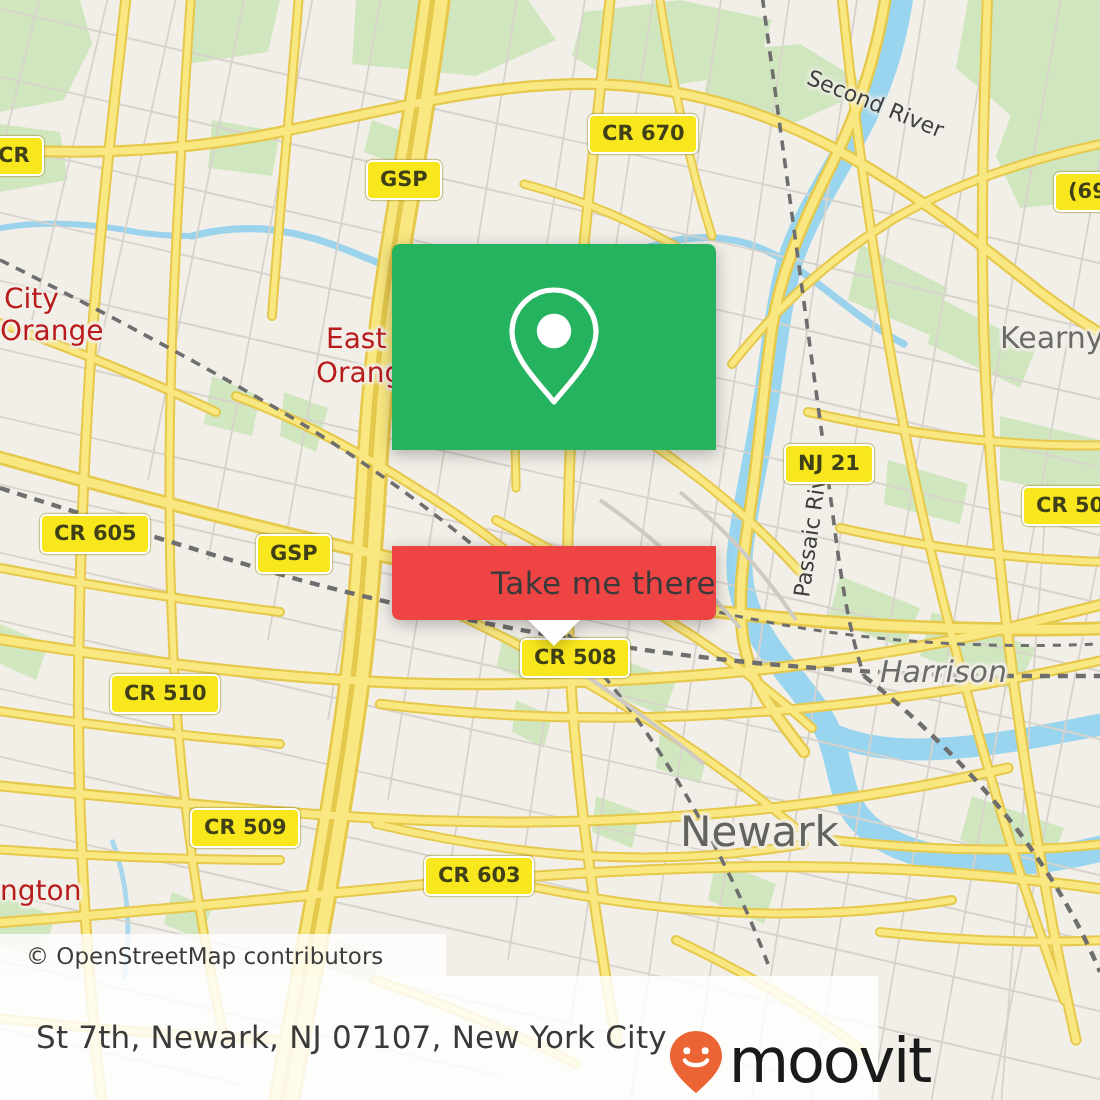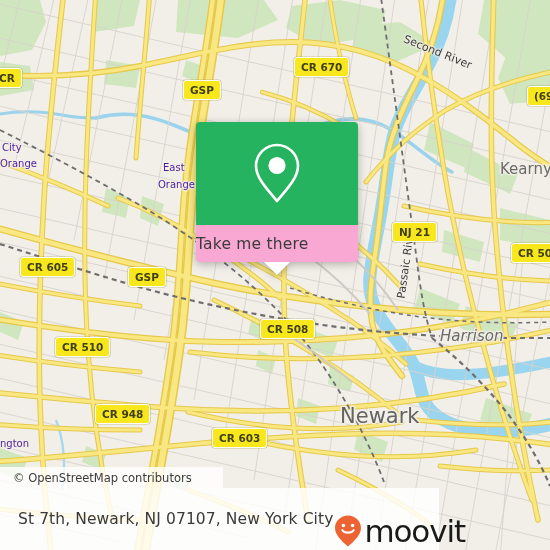--- a/index.html
+++ b/index.html
@@ -9,38 +9,38 @@
   
   #map{position:absolute;inset:0;background:#f2efe9;}
   #map svg{position:absolute;top:0;left:0;width:550px;height:550px;display:block;}
 
   .maplabel{position:absolute;white-space:nowrap;pointer-events:none;
     color:#6e6e6e;font-family:"DejaVu Sans","Liberation Sans",sans-serif;
     text-shadow:1px 0 1.5px #f2efe9,-1px 0 1.5px #f2efe9,0 1px 1.5px #f2efe9,0 -1px 1.5px #f2efe9,
                 1px 1px 1.5px #f2efe9,-1px -1px 1.5px #f2efe9,1px -1px 1.5px #f2efe9,-1px 1px 1.5px #f2efe9;}
   .city-lg{font-size:21px;color:#63635f;}
   .city-md{font-size:15px;color:#6b6b67;}
-  .city-sm{font-size:10px;color:#4c1d95;}
+  .city-sm{font-size:14px;color:#b91c1c;}
   .river-lbl{font-size:11px;color:#3d3d3d;
     text-shadow:1px 0 2px #f2efe9,-1px 0 2px #f2efe9,0 1px 2px #f2efe9,0 -1px 2px #f2efe9;}
 
   
   .shield{position:absolute;background:#f8e71c;border:1.6px solid #fff;border-radius:3px;
     color:#3f3f18;font-size:10.5px;font-weight:bold;line-height:1;
     padding:3.5px 6px 4px 6px;white-space:nowrap;
     font-family:"DejaVu Sans","Liberation Sans",sans-serif;
     box-shadow:0 0 0 0.6px rgba(150,140,40,.45);}
 
   
   #popup{position:absolute;left:196px;top:122px;width:162px;
     filter:drop-shadow(0 2px 4px rgba(0,0,0,.28));}
   #popup-green{height:103px;background:#26b35f;border-radius:4px 4px 0 0;
     display:flex;align-items:center;justify-content:center;}
-  #popup-white{height:37px;background:#f9a8d4;border-radius:0 0 4px 4px;
-    display:flex;align-items:center;justify-content:flex-start;}
+  #popup-white{height:37px;background:#ef4444;border-radius:0 0 4px 4px;
+    display:flex;align-items:center;justify-content:flex-end;margin-top:48px;}
   #popup-label{font-size:15.5px;color:#3a3a3a;letter-spacing:.2px;
     font-family:"DejaVu Sans","Liberation Sans",sans-serif;}
   #popup-tail{position:absolute;left:50%;bottom:-13px;margin-left:-13px;width:0;height:0;
     border-left:13px solid transparent;border-right:13px solid transparent;
     border-top:13px solid #fdfdfd;}
 
   
   #attrib{position:absolute;left:0;top:467px;height:21px;
     background:rgba(255,255,255,.80);
     display:flex;align-items:center;padding-left:13px;box-sizing:border-box;width:223px;}
@@ -324,21 +324,21 @@
     <div id="map-shields">
         <div class="shield" style="left: 183px; top: 80px;">GSP</div>
         <div class="shield" style="left: 294px; top: 57px;">CR 670</div>
         <div class="shield" style="left: 527px; top: 86px;">(69</div>
         <div class="shield" style="left: 392px; top: 222px;">NJ 21</div>
         <div class="shield" style="left: 511px; top: 243px;">CR 507</div>
         <div class="shield" style="left: 20px; top: 257px;">CR 605</div>
         <div class="shield" style="left: 128px; top: 267px;">GSP</div>
         <div class="shield" style="left: 243px; top: 319px; margin-left: 17px;">CR 508</div>
         <div class="shield" style="left: 55px; top: 337px;">CR 510</div>
-        <div class="shield" style="left: 95px; top: 404px;">CR 948</div>
+        <div class="shield" style="left: 95px; top: 404px;">CR 509</div>
         <div class="shield" style="left: 212px; top: 428px;">CR 603</div>
         <div class="shield" style="left: -8px; top: 68px;">CR</div>
       </div>
   </div>
 
   <div id="popup">
     <div id="popup-green">
       <svg width="54" height="66" viewBox="0 0 54 66">
         <path d="M27 4 C15.4 4 6 13.4 6 25 C6 38 20 51 27 60 C34 51 48 38 48 25 C48 13.4 38.6 4 27 4 Z" fill="none" stroke="#ffffff" stroke-width="2.6" stroke-linejoin="round"></path>
         <circle cx="27" cy="24.5" r="8.6" fill="#ffffff"></circle>

